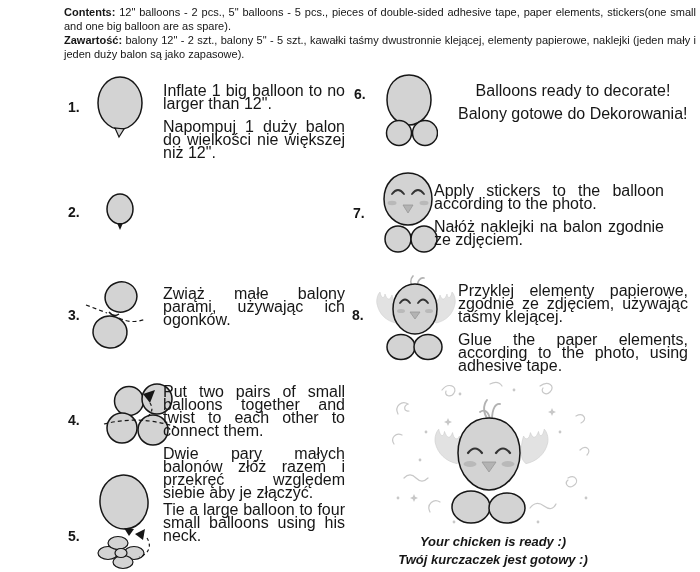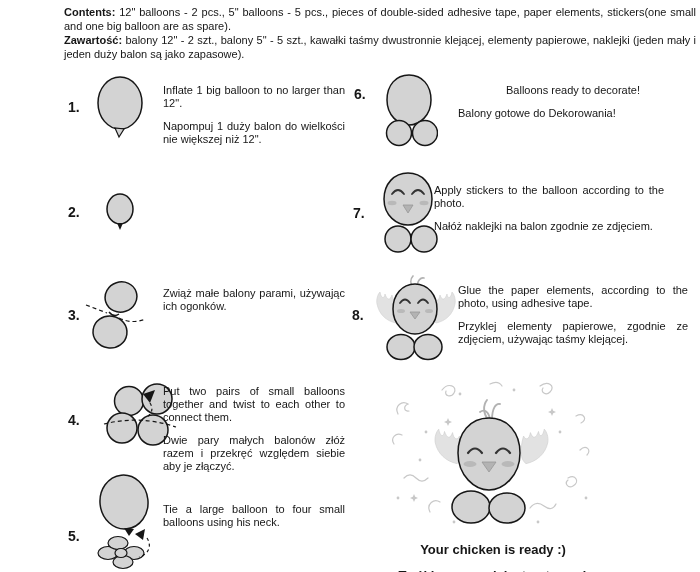--- a/index.html
+++ b/index.html
@@ -3,26 +3,26 @@
 <meta charset="utf-8">
 <style>
   html,body{margin:0;padding:0;background:#fff;}
   .page{
     position:relative;width:700px;height:572px;background:#ffffff;
     font-family:"Liberation Sans", sans-serif;color:#161616;overflow:hidden;
   }
   .header{position:absolute;left:64px;top:5px;width:632px;font-size:11px;line-height:14px;}
   .header p{margin:0;text-align:justify;}
   .step-num{position:absolute;font-size:14px;font-weight:bold;}
-  .step-text{position:absolute;font-size:11px;line-height:13px;}
+  .step-text{position:absolute;font-size:16px;line-height:13px;}
   .step-text p{margin:0 0 10px 0;text-align:justify;}
   .illus{position:absolute;}
   .footer{position:absolute;left:373px;top:531px;width:240px;text-align:center;
           font-size:13px;line-height:14px;font-weight:bold;}
-  .footer p{margin:12px;}
+  .footer p{margin:4px;font-style:italic;}
   svg .balloon{fill:#d3d3d3;stroke:#161616;stroke-width:1.5;}
   svg .thin{stroke-width:1.2;}
   svg .dash{fill:none;stroke:#161616;stroke-width:1.2;stroke-dasharray:4,3;}
   svg .eye{fill:none;stroke:#333;stroke-width:1.8;stroke-linecap:round;}
   svg .cheek{fill:#b9b9b9;stroke:none;}
   svg .beak{fill:#b3b3b3;stroke:#979797;stroke-width:0.8;}
   svg .wing{fill:#e2e2e2;stroke:#d0d0d0;stroke-width:0.6;}
   svg .crest{fill:none;stroke:#b2b2b2;stroke-width:1.7;stroke-linecap:round;}
   svg .conf{fill:none;stroke:#c8c8c8;stroke-width:1.2;stroke-linecap:round;}
   svg .confdot{fill:#c8c8c8;stroke:none;}
@@ -188,22 +188,22 @@
   </div>
   <div class="step-text" style="left:458px;top:84px;width:230px">
     <p style="text-align:center">Balloons ready to decorate!</p>
     <p style="text-align:left">Balony gotowe do Dekorowania!</p>
   </div>
   <div class="step-text" style="left:434px;top:184px;width:230px">
     <p>Apply stickers to the balloon according to the photo.</p>
     <p>Nałóż naklejki na balon zgodnie ze zdjęciem.</p>
   </div>
   <div class="step-text" style="left:458px;top:284px;width:230px">
+    <p>Przyklej elementy papierowe, zgodnie ze zdjęciem, używając taśmy klejącej.</p>
     <p>Glue the paper elements, according to the photo, using adhesive tape.</p>
-    <p>Przyklej elementy papierowe, zgodnie ze zdjęciem, używając taśmy klejącej.</p>
   </div>
 
   <div class="footer">
     <p>Your chicken is ready :)</p>
     <p>Twój kurczaczek jest gotowy :)</p>
   </div>
 
 </div>
 
 </body></html>

